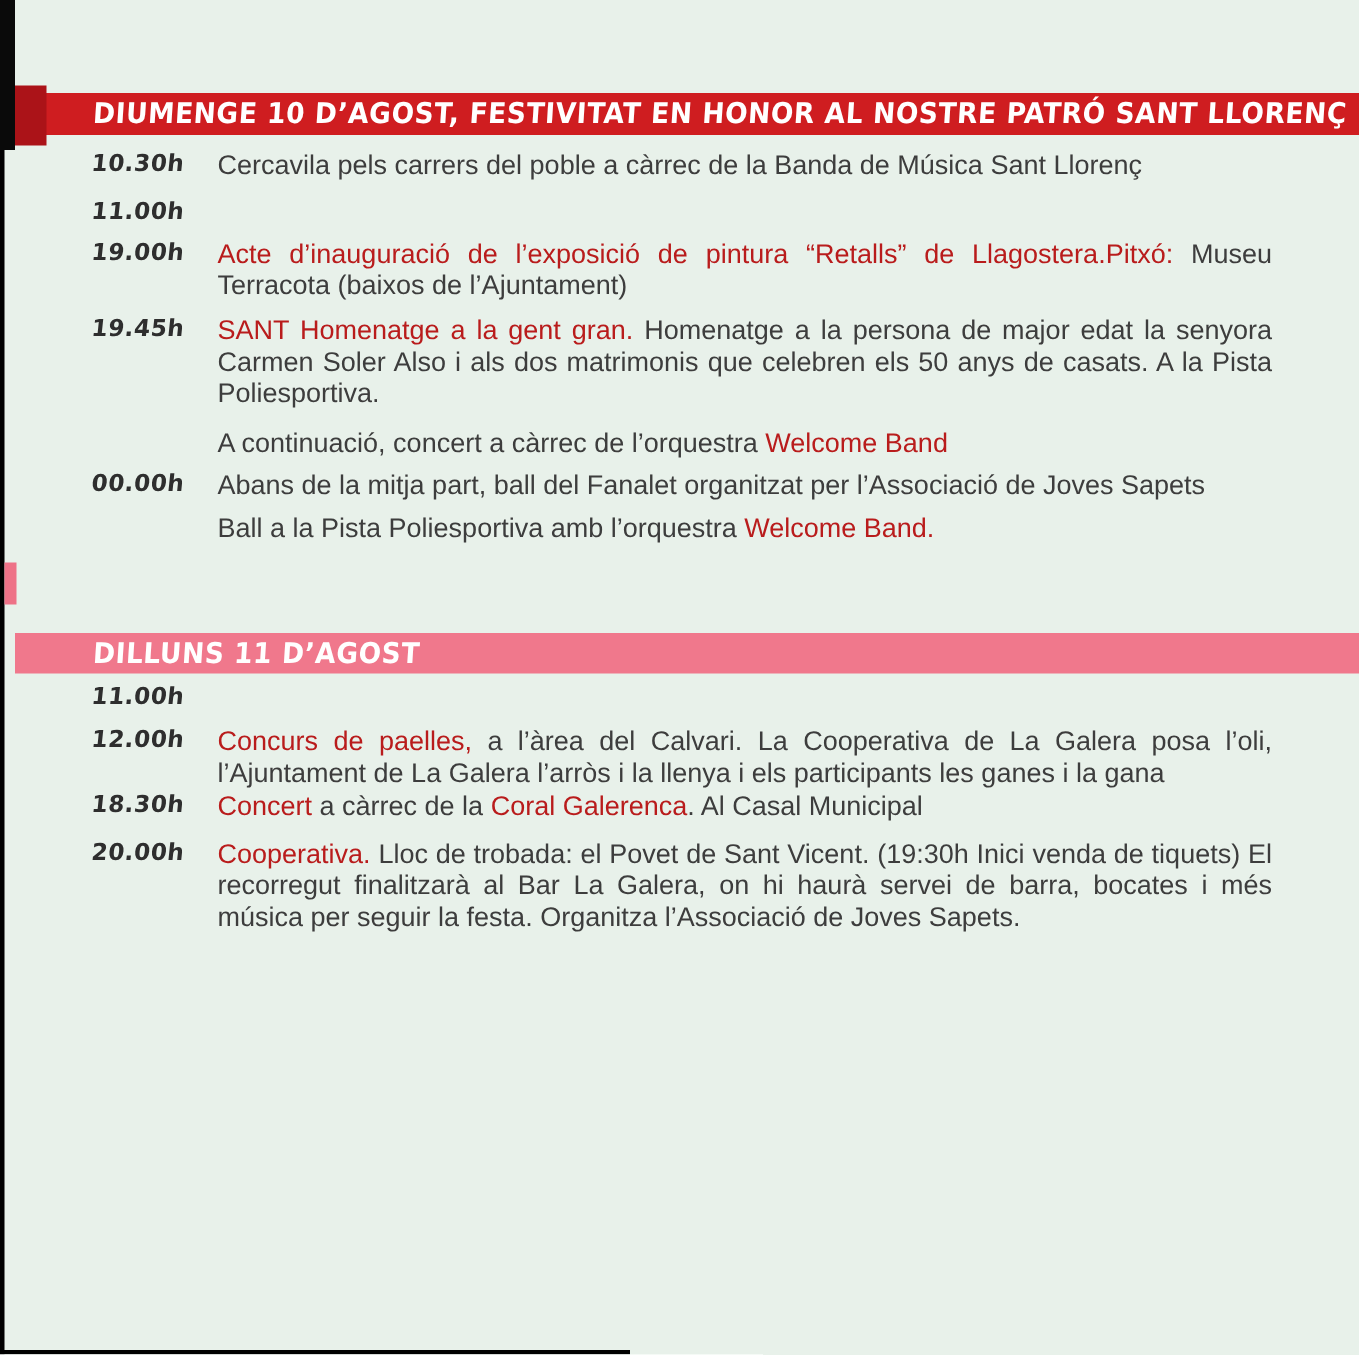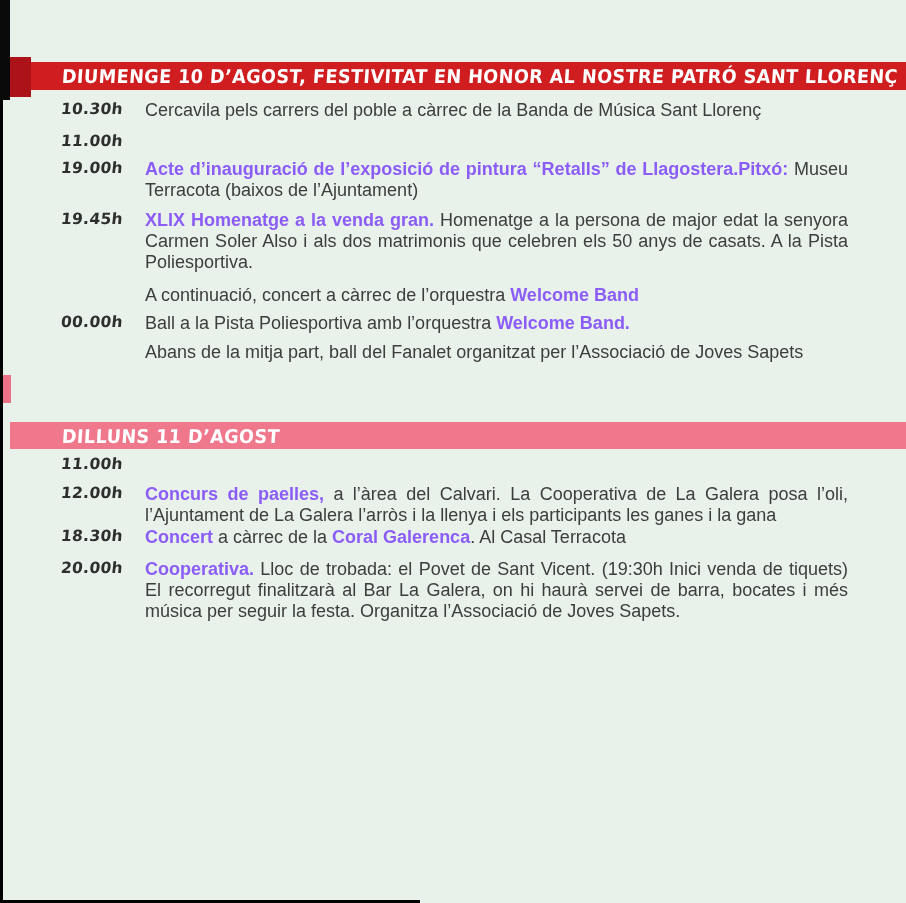--- a/index.html
+++ b/index.html
@@ -64,21 +64,21 @@
   }
   .text {
     flex: 1;
     font-size: 18px;
     line-height: 21px;
     text-align: justify;
     color: #3d3d3d;
   }
   .para { margin: 0; }
   .para + .para { margin-top: 12px; }
-  .seg.bold { font-weight: bold; color: #8b5cf6; }
+  .seg.bold { font-weight: normal; color: #b91c1c; }
 
   
   .events-1 .event-row:nth-child(2) { margin-bottom: 9px; }
   .events-1 .event-row:nth-child(3) { margin-bottom: 9px; }
   .events-1 .event-row:nth-child(4) { margin-bottom: 7px; }
   .events-1 .event-row:nth-child(5) .para + .para { margin-top: 8px; }
   .events-2 .event-row:nth-child(2) { margin-bottom: 1px; }
 </style>
 </head>
 <body>
@@ -106,50 +106,50 @@
       </div>
       <div class="event-row">
         <div class="time">19.00h</div>
         <div class="text">
           <p class="para"><span class="seg bold">Acte d’inauguració de l’exposició de pintura “Retalls” de Llagostera.Pitxó: </span><span class="seg">Museu Terracota (baixos de l’Ajuntament)</span></p>
         </div>
       </div>
       <div class="event-row">
         <div class="time">19.45h</div>
         <div class="text">
-          <p class="para"><span class="seg bold">XLIX Homenatge a la venda gran. </span><span class="seg">Homenatge a la persona de major edat la senyora Carmen Soler Also i als dos matrimonis que celebren els 50 anys de casats. A la Pista Poliesportiva.</span></p>
+          <p class="para"><span class="seg bold">SANT Homenatge a la gent gran. </span><span class="seg">Homenatge a la persona de major edat la senyora Carmen Soler Also i als dos matrimonis que celebren els 50 anys de casats. A la Pista Poliesportiva.</span></p>
           <p class="para"><span class="seg">A continuació, concert a càrrec de l’orquestra </span><span class="seg bold">Welcome Band</span></p>
         </div>
       </div>
       <div class="event-row">
         <div class="time">00.00h</div>
         <div class="text">
+          <p class="para"><span class="seg">Abans de la mitja part, ball del Fanalet organitzat per l’Associació de Joves Sapets</span></p>
           <p class="para"><span class="seg">Ball a la Pista Poliesportiva amb l’orquestra </span><span class="seg bold">Welcome Band.</span></p>
-          <p class="para"><span class="seg">Abans de la mitja part, ball del Fanalet organitzat per l’Associació de Joves Sapets</span></p>
         </div>
       </div>
     </div>
 
   <div class="bar bar-pink">
     <span class="bar-title">DILLUNS 11 D’AGOST</span>
   </div>
   <div class="events events-2" id="events-1">
       <div class="event-row">
         <div class="time">11.00h</div>
       </div>
       <div class="event-row">
         <div class="time">12.00h</div>
         <div class="text">
           <p class="para"><span class="seg bold">Concurs de paelles, </span><span class="seg">a l’àrea del Calvari. La Cooperativa de La Galera posa l’oli, l’Ajuntament de La Galera l’arròs i la llenya i els participants les ganes i la gana</span></p>
         </div>
       </div>
       <div class="event-row">
         <div class="time">18.30h</div>
         <div class="text">
-          <p class="para"><span class="seg bold">Concert </span><span class="seg">a càrrec de la </span><span class="seg bold">Coral Galerenca</span><span class="seg">. Al Casal Terracota</span></p>
+          <p class="para"><span class="seg bold">Concert </span><span class="seg">a càrrec de la </span><span class="seg bold">Coral Galerenca</span><span class="seg">. Al Casal Municipal</span></p>
         </div>
       </div>
       <div class="event-row">
         <div class="time">20.00h</div>
         <div class="text">
           <p class="para"><span class="seg bold">Cooperativa. </span><span class="seg">Lloc de trobada: el Povet de Sant Vicent. (19:30h Inici venda de tiquets) El recorregut finalitzarà al Bar La Galera, on hi haurà servei de barra, bocates i més música per seguir la festa. Organitza l’Associació de Joves Sapets.</span></p>
         </div>
       </div>
     </div>
 

